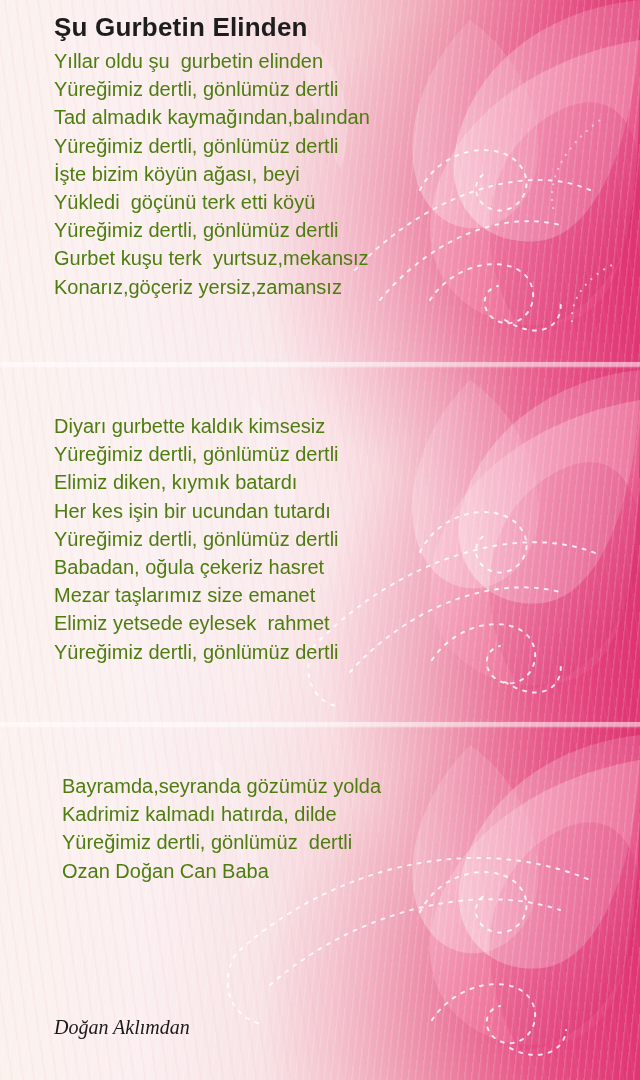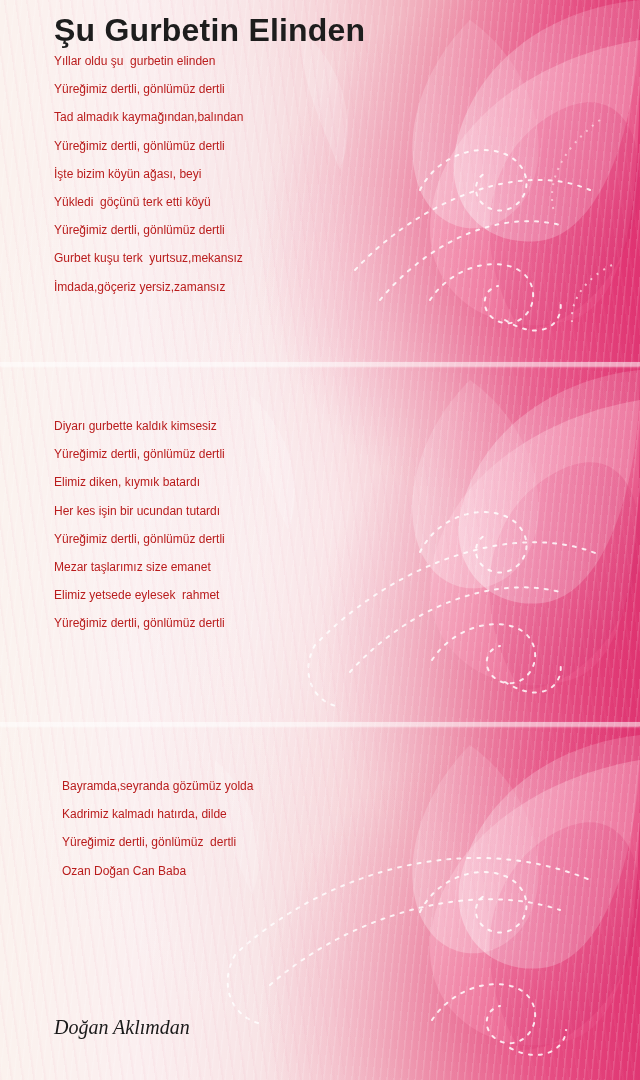--- a/index.html
+++ b/index.html
@@ -87,36 +87,36 @@
 
   
   .content {
     position: absolute;
     inset: 0;
   }
   .title {
     position: absolute;
     left: 54px;
     top: 12px;
-    font-size: 32px;
+    font-size: 26px;
     font-weight: bold;
     color: #1d1d1d;
     letter-spacing: .2px;
   }
   .stanza {
     position: absolute;
     left: 54px;
   }
   .stanza-1 { top: 47px; }
   .stanza-2 { top: 412px; }
   .stanza-3 { top: 772px; margin-left: 8px; }
   .line {
-    font-size: 12px;
+    font-size: 20px;
     line-height: 28.2px;
-    color: #b91c1c;
+    color: #4d7c0f;
     white-space: pre;
   }
   .author {
     position: absolute;
     left: 54px;
     top: 1016px;
     font-family: "Liberation Serif", serif;
     font-style: italic;
     font-size: 20px;
     color: #1a1a1a;
@@ -221,29 +221,30 @@
 
     <div class="stanza stanza-1">
       <div class="line">Yıllar oldu şu  gurbetin elinden</div>
       <div class="line">Yüreğimiz dertli, gönlümüz dertli</div>
       <div class="line">Tad almadık kaymağından,balından</div>
       <div class="line">Yüreğimiz dertli, gönlümüz dertli</div>
       <div class="line">İşte bizim köyün ağası, beyi</div>
       <div class="line">Yükledi  göçünü terk etti köyü</div>
       <div class="line">Yüreğimiz dertli, gönlümüz dertli</div>
       <div class="line">Gurbet kuşu terk  yurtsuz,mekansız</div>
-      <div class="line">İmdada,göçeriz yersiz,zamansız</div>
+      <div class="line">Konarız,göçeriz yersiz,zamansız</div>
     </div>
 
     <div class="stanza stanza-2">
       <div class="line">Diyarı gurbette kaldık kimsesiz</div>
       <div class="line">Yüreğimiz dertli, gönlümüz dertli</div>
       <div class="line">Elimiz diken, kıymık batardı</div>
       <div class="line">Her kes işin bir ucundan tutardı</div>
       <div class="line">Yüreğimiz dertli, gönlümüz dertli</div>
+      <div class="line">Babadan, oğula çekeriz hasret</div>
       <div class="line">Mezar taşlarımız size emanet</div>
       <div class="line">Elimiz yetsede eylesek  rahmet</div>
       <div class="line">Yüreğimiz dertli, gönlümüz dertli</div>
     </div>
 
     <div class="stanza stanza-3">
       <div class="line">Bayramda,seyranda gözümüz yolda</div>
       <div class="line">Kadrimiz kalmadı hatırda, dilde</div>
       <div class="line">Yüreğimiz dertli, gönlümüz  dertli</div>
       <div class="line">Ozan Doğan Can Baba</div>

